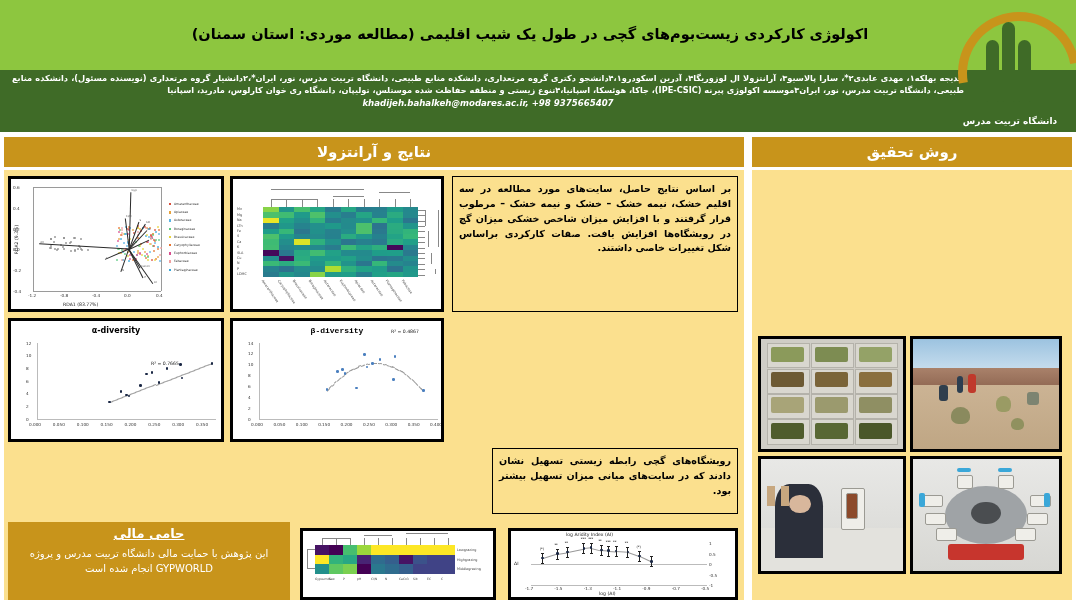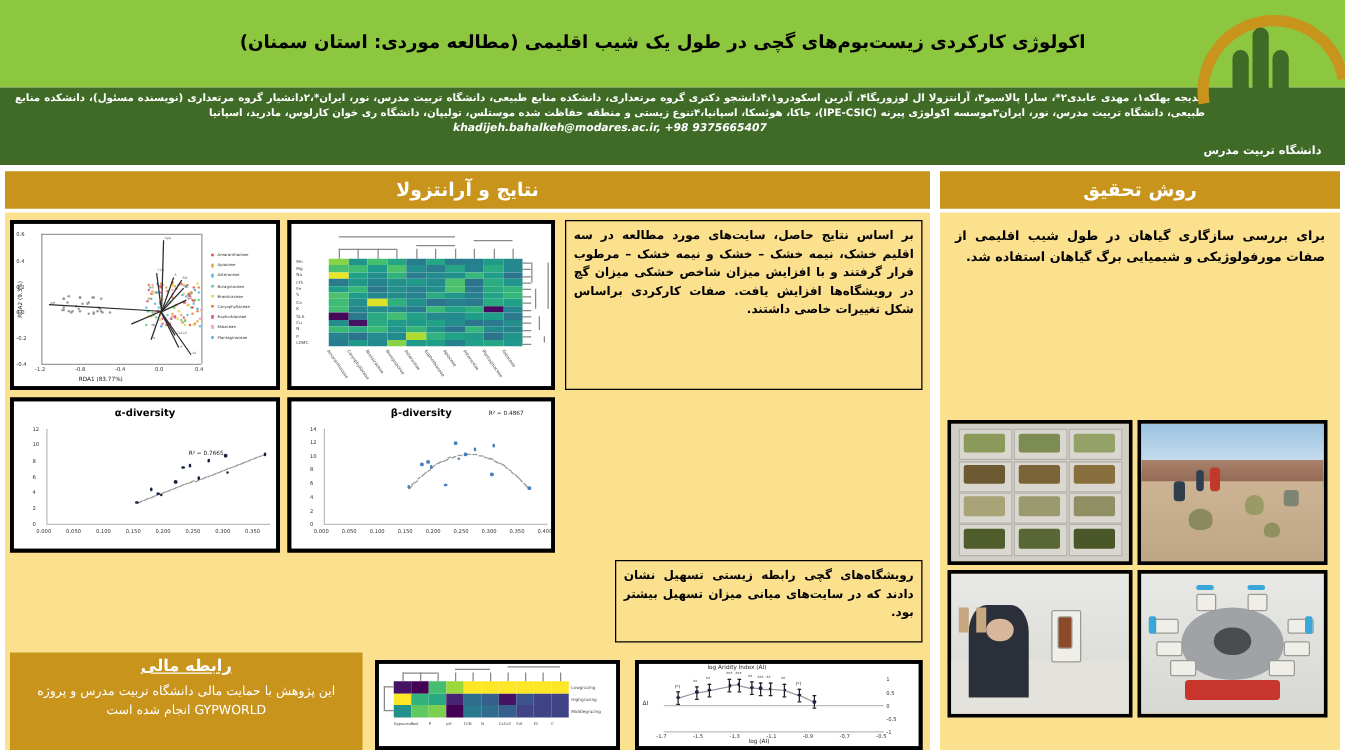--- a/index.html
+++ b/index.html
@@ -194,21 +194,20 @@
     <div class="lg-text">دانشگاه تربیت مدرس</div>
   </div>
 
   <div class="sec-head sec-results">نتایج و آرانتزولا</div>
   <div class="sec-head sec-method">روش تحقیق</div>
 
   <div class="panel-results"></div>
   <div class="panel-method"></div>
 
   <div class="method-text">
-    <p>برای بررسی سازگاری گیاهان در طول شیب اقلیمی از صفات مورفولوژیکی و شیمیایی برگ گیاهان استفاده شد.</p>
   </div>
 
   <div class="photo ph1">
     <div class="ph-tray"></div>
     <div class="tray-cell" style="left:4%;top:4%;width:29%;height:21%"></div>
     <div class="tray-cell" style="left:35%;top:4%;width:29%;height:21%"></div>
     <div class="tray-cell" style="left:66%;top:4%;width:29%;height:21%"></div>
     <div class="tray-cell" style="left:4%;top:27%;width:29%;height:21%"></div>
     <div class="tray-cell" style="left:35%;top:27%;width:29%;height:21%"></div>
     <div class="tray-cell" style="left:66%;top:27%;width:29%;height:21%"></div>
@@ -753,21 +752,21 @@
         <div class="dot dot-dark" style="left:146.89733333333334px;top:59.96666666666667px;"></div>
         <div class="dot dot-dark" style="left:154.53466666666665px;top:46.03333333333334px;"></div>
         <div class="dot dot-dark" style="left:168.37733333333333px;top:42.233333333333334px;"></div>
         <div class="dot dot-dark" style="left:169.8093333333333px;top:55.53333333333334px;"></div>
         <div class="dot dot-dark" style="left:199.88133333333332px;top:40.96666666666667px;"></div>
       </div>
   </div>
 
   <div class="fig fig-beta">
     <div class="fig-inner" id="beta-inner">
-      <div class="chart-title" style="top:5px;">β-diversity</div>
+      <div class="chart-title" style="top:5px;font-family:Liberation Mono, monospace;">β-diversity</div>
       <div class="r2-lbl" style="left:158px;top:8px;">R² = 0.4867</div>
     <div class="axis-line" style="left:26px;top:98px;width:179px;height:.7px;background:#bbb;"></div>
         <div class="axis-line" style="left:26px;top:22px;width:.7px;height:76px;background:#bbb;"></div>
         <div class="tick-lbl" style="left:18px;top:101px;">0.000</div>
         <div class="tick-lbl" style="left:40.375px;top:101px;">0.050</div>
         <div class="tick-lbl" style="left:62.75px;top:101px;">0.100</div>
         <div class="tick-lbl" style="left:85.12499999999999px;top:101px;">0.150</div>
         <div class="tick-lbl" style="left:107.5px;top:101px;">0.200</div>
         <div class="tick-lbl" style="left:129.875px;top:101px;">0.250</div>
         <div class="tick-lbl" style="left:152.24999999999997px;top:101px;">0.300</div>
@@ -830,21 +829,21 @@
         <div class="dot dot-blue" style="left:132.54749999999996px;top:44.58571428571429px;"></div>
         <div class="dot dot-blue" style="left:138.365px;top:41.328571428571436px;"></div>
         <div class="dot dot-blue" style="left:145.52499999999998px;top:36.98571428571429px;"></div>
         <div class="dot dot-blue" style="left:158.94999999999996px;top:57.07142857142857px;"></div>
         <div class="dot dot-blue" style="left:160.73999999999998px;top:34.27142857142858px;"></div>
         <div class="dot dot-blue" style="left:189.37999999999997px;top:68.47142857142858px;"></div>
       </div>
   </div>
 
   <div class="sponsor">
-    <div class="sponsor-title">رابطه مالی</div>
+    <div class="sponsor-title">حامی مالی</div>
     <div class="sponsor-body">این پژوهش با حمایت مالی دانشگاه تربیت مدرس و پروژه GYPWORLD انجام شده است</div>
   </div>
 
   <div class="fig fig-grazeheat">
     <div class="fig-inner" id="graze-inner">
         <div class="hm-cell" style="left:12px;top:14px;width:14px;height:9.5px;background:rgb(70,19,100);"></div>
         <div class="hm-cell" style="left:26px;top:14px;width:14px;height:9.5px;background:rgb(68,1,84);"></div>
         <div class="hm-cell" style="left:40px;top:14px;width:14px;height:9.5px;background:rgb(70,190,111);"></div>
         <div class="hm-cell" style="left:54px;top:14px;width:14px;height:9.5px;background:rgb(155,216,60);"></div>
         <div class="hm-cell" style="left:68px;top:14px;width:14px;height:9.5px;background:rgb(253,231,37);"></div>

